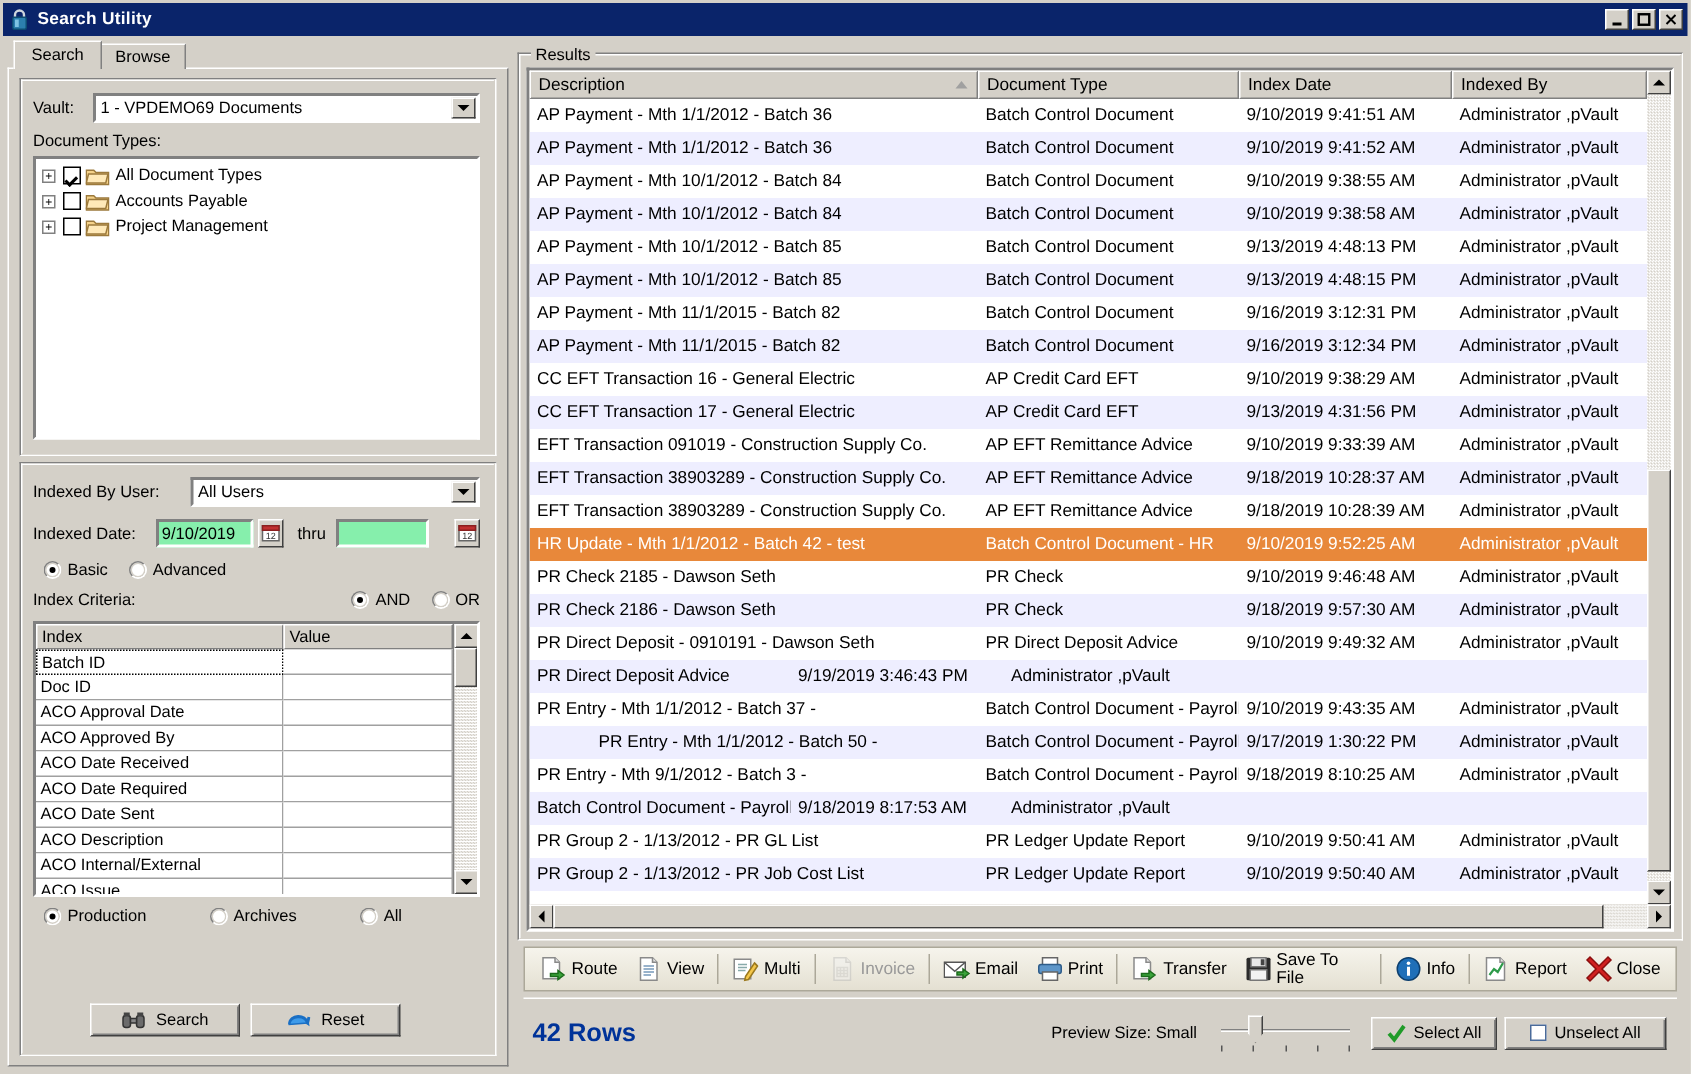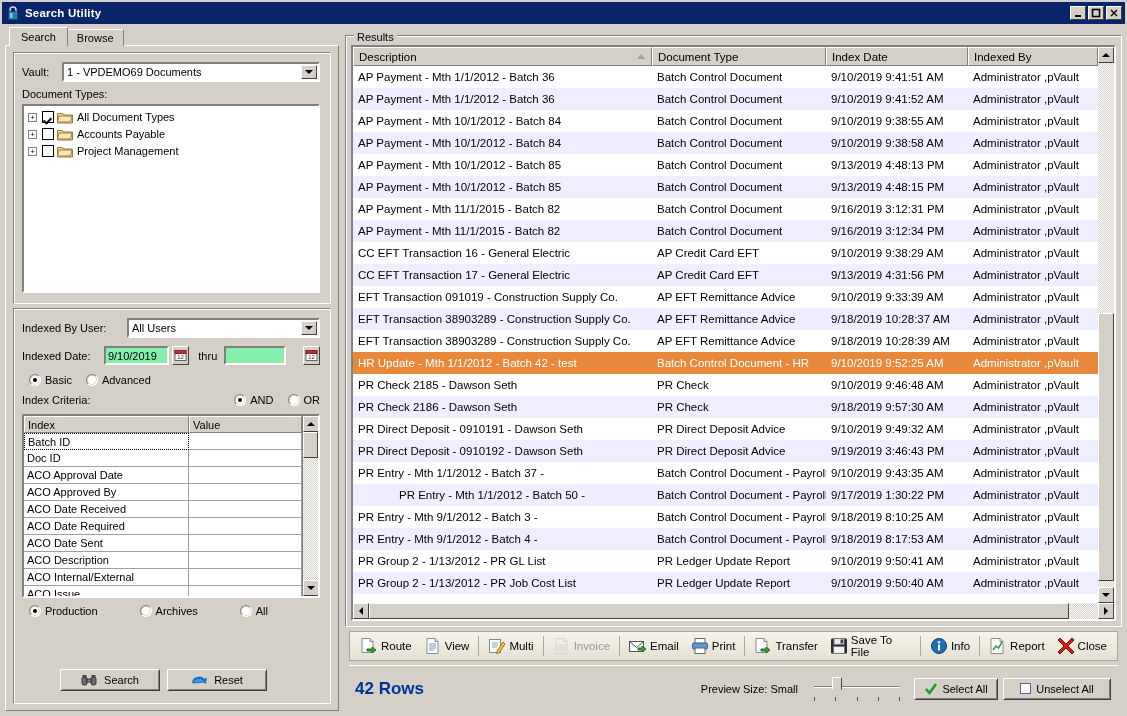--- a/index.html
+++ b/index.html
@@ -850,21 +850,20 @@
                       <div class="rc" style="width: 142px;">9/18/2019 9:57:30 AM</div>
                       <div class="rc" style="flex: 1 1 0%;">Administrator ,pVault</div>
                     </div>
                     <div class="rg-row">
                       <div class="rc" style="width: 299px;">PR Direct Deposit -    0910191 - Dawson Seth</div>
                       <div class="rc" style="width: 174px;">PR Direct Deposit Advice</div>
                       <div class="rc" style="width: 142px;">9/10/2019 9:49:32 AM</div>
                       <div class="rc" style="flex: 1 1 0%;">Administrator ,pVault</div>
                     </div>
                     <div class="rg-row alt">
-                      <div class="rc" style="width: 299px;">PR Direct Deposit -    0910192 - Dawson Seth</div>
                       <div class="rc" style="width: 174px;">PR Direct Deposit Advice</div>
                       <div class="rc" style="width: 142px;">9/19/2019 3:46:43 PM</div>
                       <div class="rc" style="flex: 1 1 0%;">Administrator ,pVault</div>
                     </div>
                     <div class="rg-row">
                       <div class="rc" style="width: 299px;">PR Entry - Mth 1/1/2012 - Batch 37 -</div>
                       <div class="rc" style="width: 174px;">Batch Control Document - Payroll</div>
                       <div class="rc" style="width: 142px;">9/10/2019 9:43:35 AM</div>
                       <div class="rc" style="flex: 1 1 0%;">Administrator ,pVault</div>
                     </div>
@@ -874,21 +873,20 @@
                       <div class="rc" style="width: 142px;">9/17/2019 1:30:22 PM</div>
                       <div class="rc" style="flex: 1 1 0%;">Administrator ,pVault</div>
                     </div>
                     <div class="rg-row">
                       <div class="rc" style="width: 299px;">PR Entry - Mth 9/1/2012 - Batch 3 -</div>
                       <div class="rc" style="width: 174px;">Batch Control Document - Payroll</div>
                       <div class="rc" style="width: 142px;">9/18/2019 8:10:25 AM</div>
                       <div class="rc" style="flex: 1 1 0%;">Administrator ,pVault</div>
                     </div>
                     <div class="rg-row alt">
-                      <div class="rc" style="width: 299px;">PR Entry - Mth 9/1/2012 - Batch 4 -</div>
                       <div class="rc" style="width: 174px;">Batch Control Document - Payroll</div>
                       <div class="rc" style="width: 142px;">9/18/2019 8:17:53 AM</div>
                       <div class="rc" style="flex: 1 1 0%;">Administrator ,pVault</div>
                     </div>
                     <div class="rg-row">
                       <div class="rc" style="width: 299px;">PR Group 2 - 1/13/2012 - PR GL List</div>
                       <div class="rc" style="width: 174px;">PR Ledger Update Report</div>
                       <div class="rc" style="width: 142px;">9/10/2019 9:50:41 AM</div>
                       <div class="rc" style="flex: 1 1 0%;">Administrator ,pVault</div>
                     </div>

